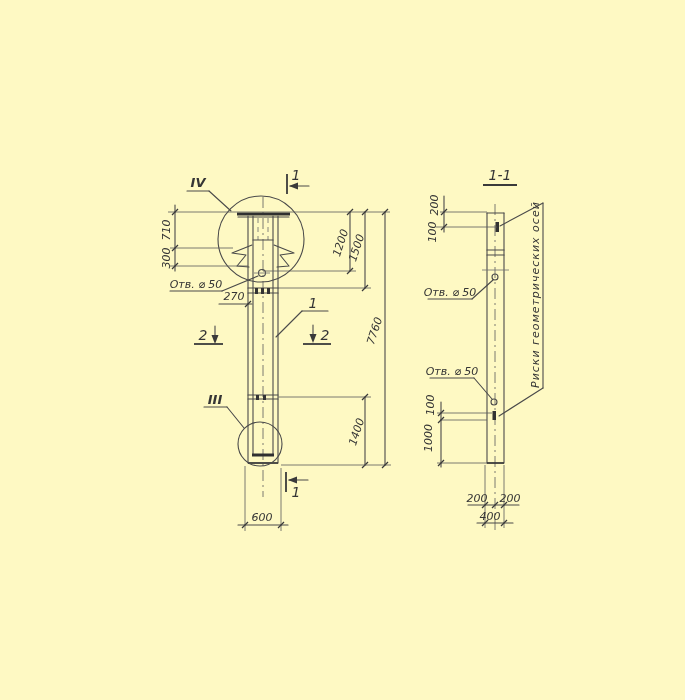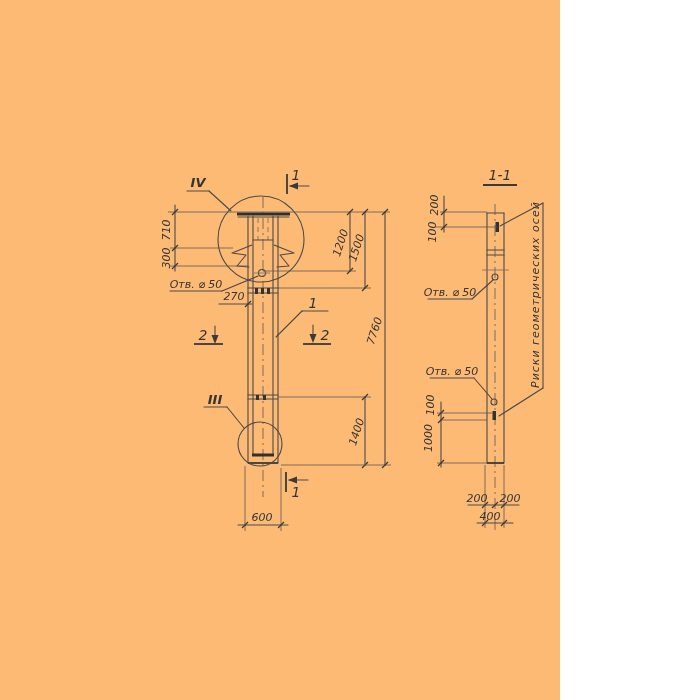--- a/index.html
+++ b/index.html
@@ -1,16 +1,16 @@
 <!DOCTYPE html>
 <html><head>
 <meta charset="utf-8">
 <style>
   html,body{margin:0;padding:0;background:#ffffff;}
-  .page{position:relative;width:560px;height:700px;background:#fdba74;overflow:hidden;}
+  .page{position:relative;width:685px;height:700px;background:#fef9c3;overflow:hidden;}
   svg{position:absolute;left:0;top:0;}
   .ln{stroke:#4a4a4a;stroke-width:1.1;fill:none;stroke-linecap:round;stroke-linejoin:round;}
   .heavy{stroke:#303030;stroke-width:3;}
   .med{stroke:#3a3a3a;stroke-width:1.8;}
   .thin{stroke:#6f6f6f;stroke-width:0.8;}
   .ext{stroke:#5a5a5a;stroke-width:0.8;}
   .cl{stroke:#5a5a5a;stroke-width:0.8;stroke-dasharray:11 4 2 4;}
   .dash{stroke:#6a6a6a;stroke-width:0.8;stroke-dasharray:5 4;}
   .tick{stroke:#3a3a3a;stroke-width:1.2;}
   .fillmark{fill:#333;stroke:none;}

